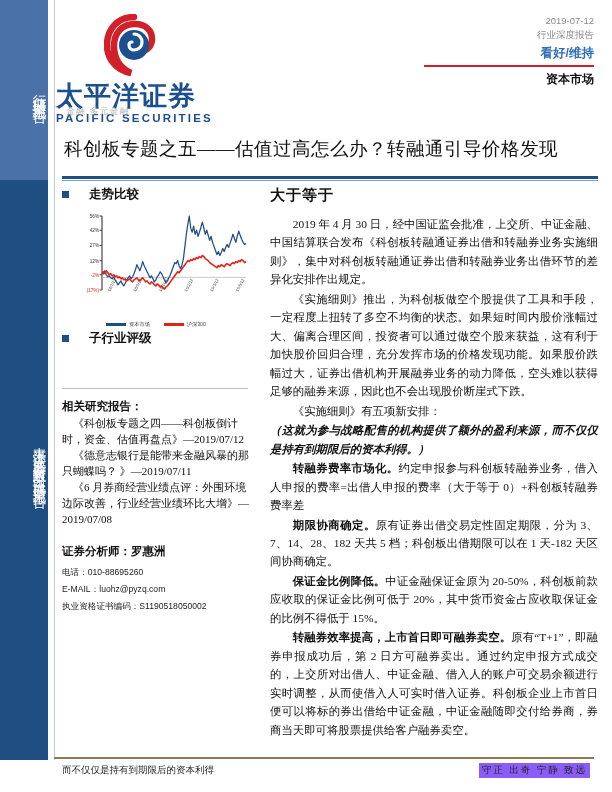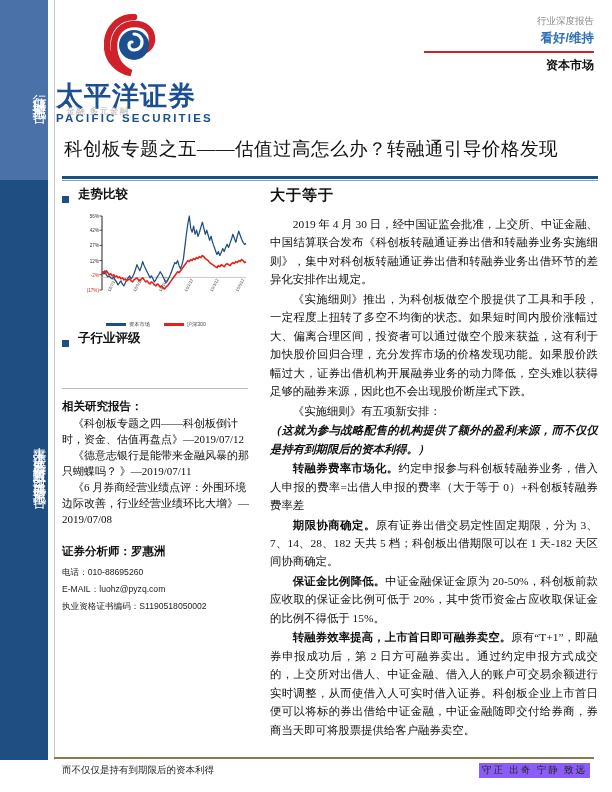--- a/index.html
+++ b/index.html
@@ -94,21 +94,21 @@
 
   
   .col-left{
     position:absolute;left:14px;top:186px;width:190px;
   }
   .col-right{
     position:absolute;left:222px;top:186px;width:328px;
   }
 
   .sec-head{
-    display:flex;align-items:flex-end;gap:9px;
+    display:flex;align-items:center;gap:20px;
     margin-bottom:5px;
   }
   .sec-bullet{
     width:7px;height:7px;background:#1f4e83;flex:none;
   }
   .sec-title{
     font-size:12.5px;font-weight:bold;color:#111;
     font-family:"Liberation Serif","DejaVu Serif",serif;
   }
 
@@ -196,20 +196,21 @@
           <path d="M30 20 C35 20 38 24 38 28 C38 33 34 36 30 36 C27 36 25 34 25 31 C25 29 26 28 28 28" fill="none" stroke="#ffffff" stroke-width="3.2" stroke-linecap="round"></path>
         </svg>
       </div>
       <div class="logo-text">
         <div class="logo-cn">太平洋证券</div>
         <div class="logo-en">PACIFIC SECURITIES</div>
       </div>
     </div>
 
     <div class="meta">
+      <div class="meta-date">2019-07-12</div>
       <div class="meta-type">行业深度报告</div>
       <div class="meta-rating">看好/维持</div>
       <div class="meta-rule"></div>
       <div class="meta-sector">资本市场</div>
     </div>
 
     <div class="breadcrumb">金融 多元金融</div>
 
     <div class="doc-title">科创板专题之五——估值过高怎么办？转融通引导价格发现</div>
 

